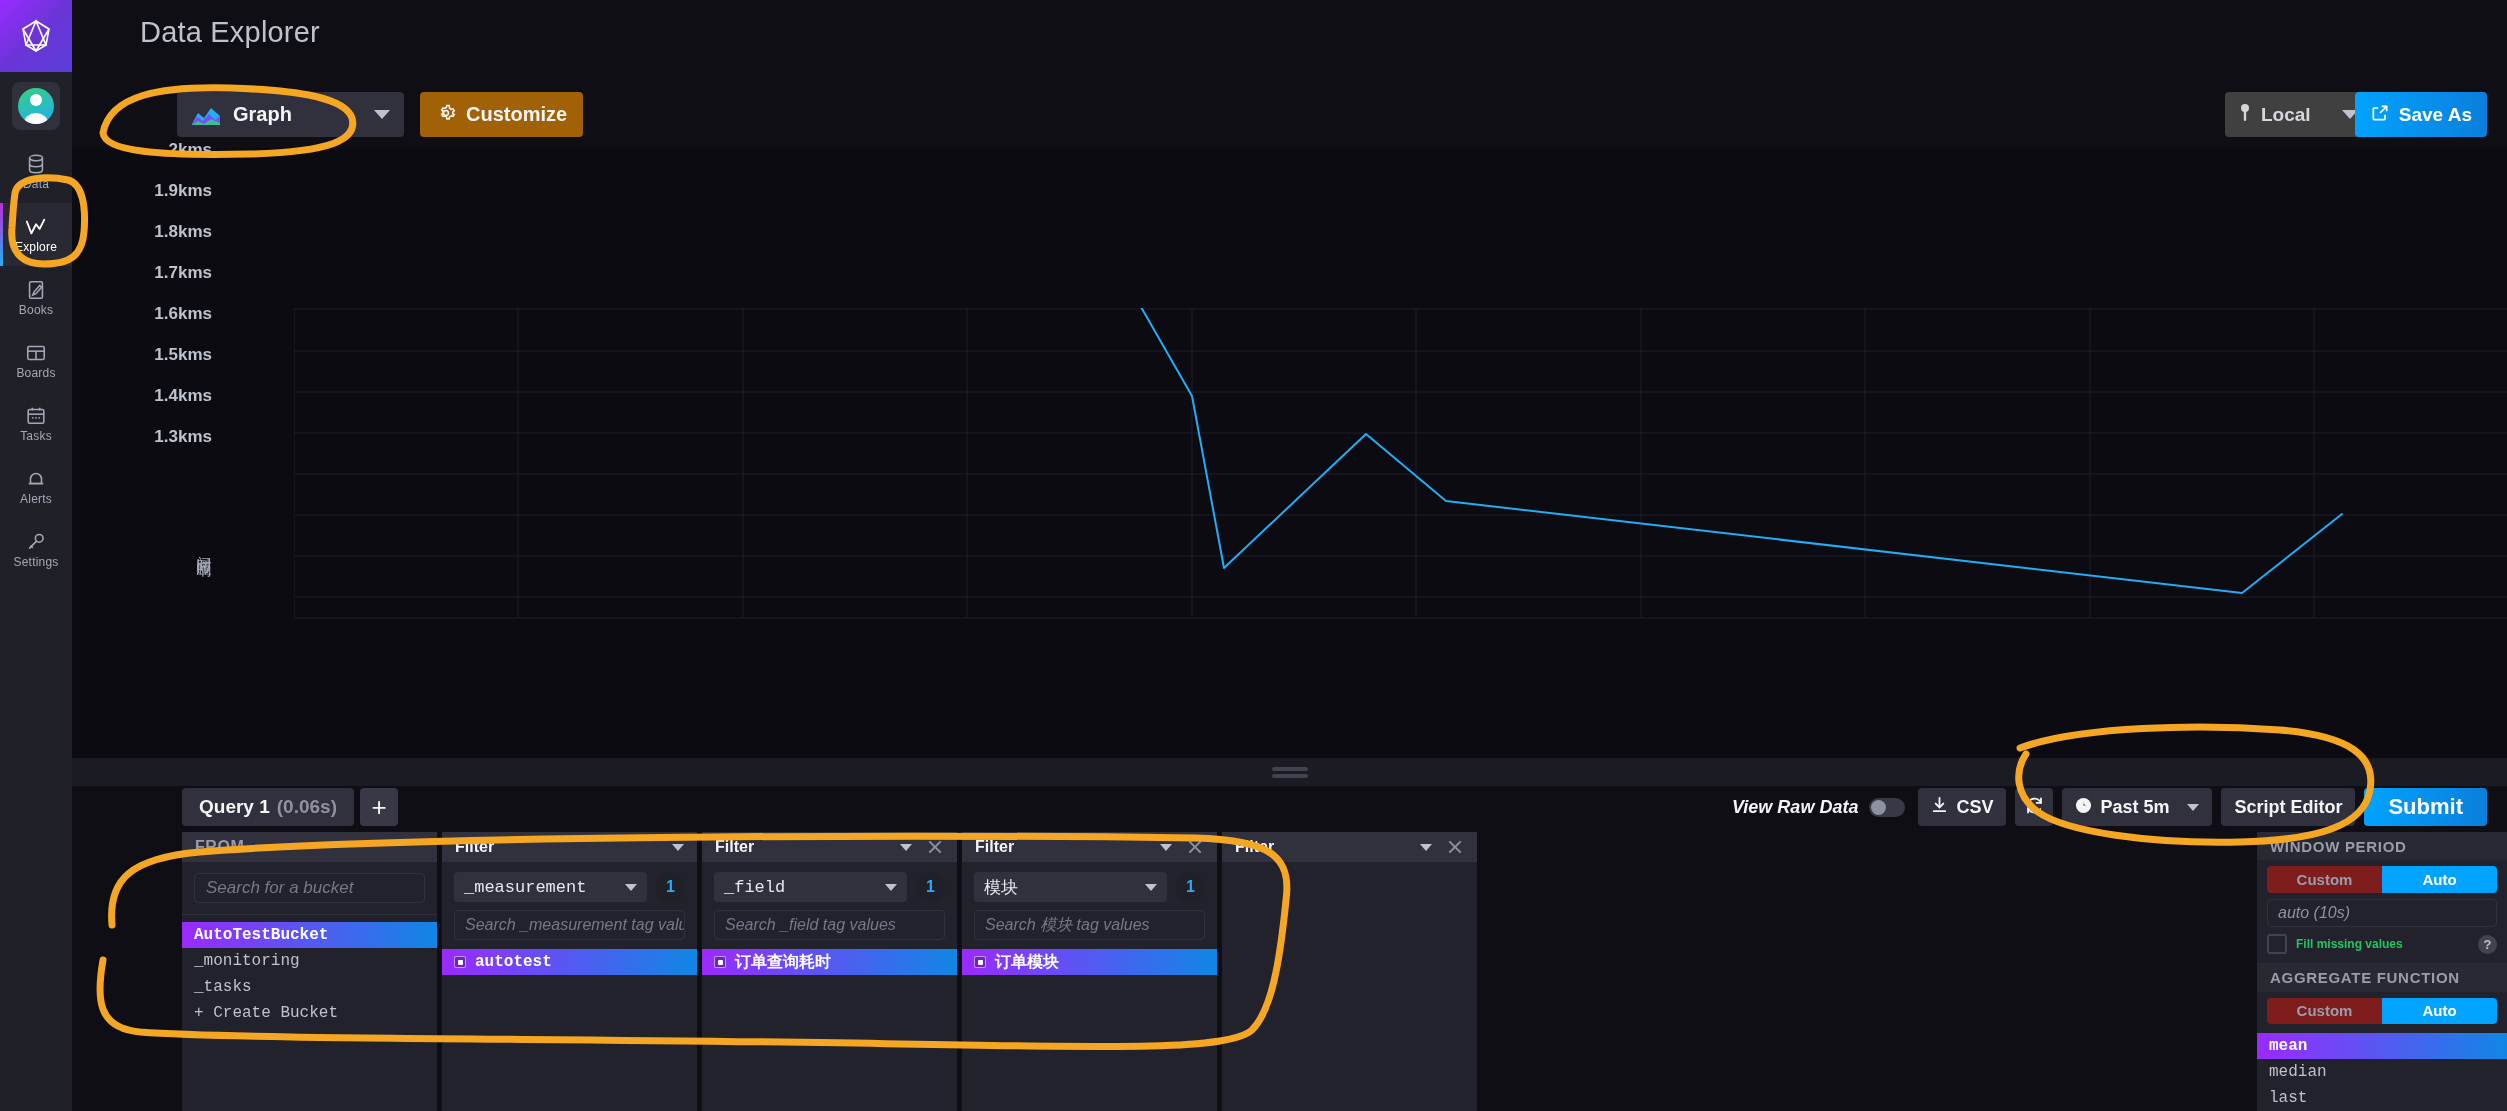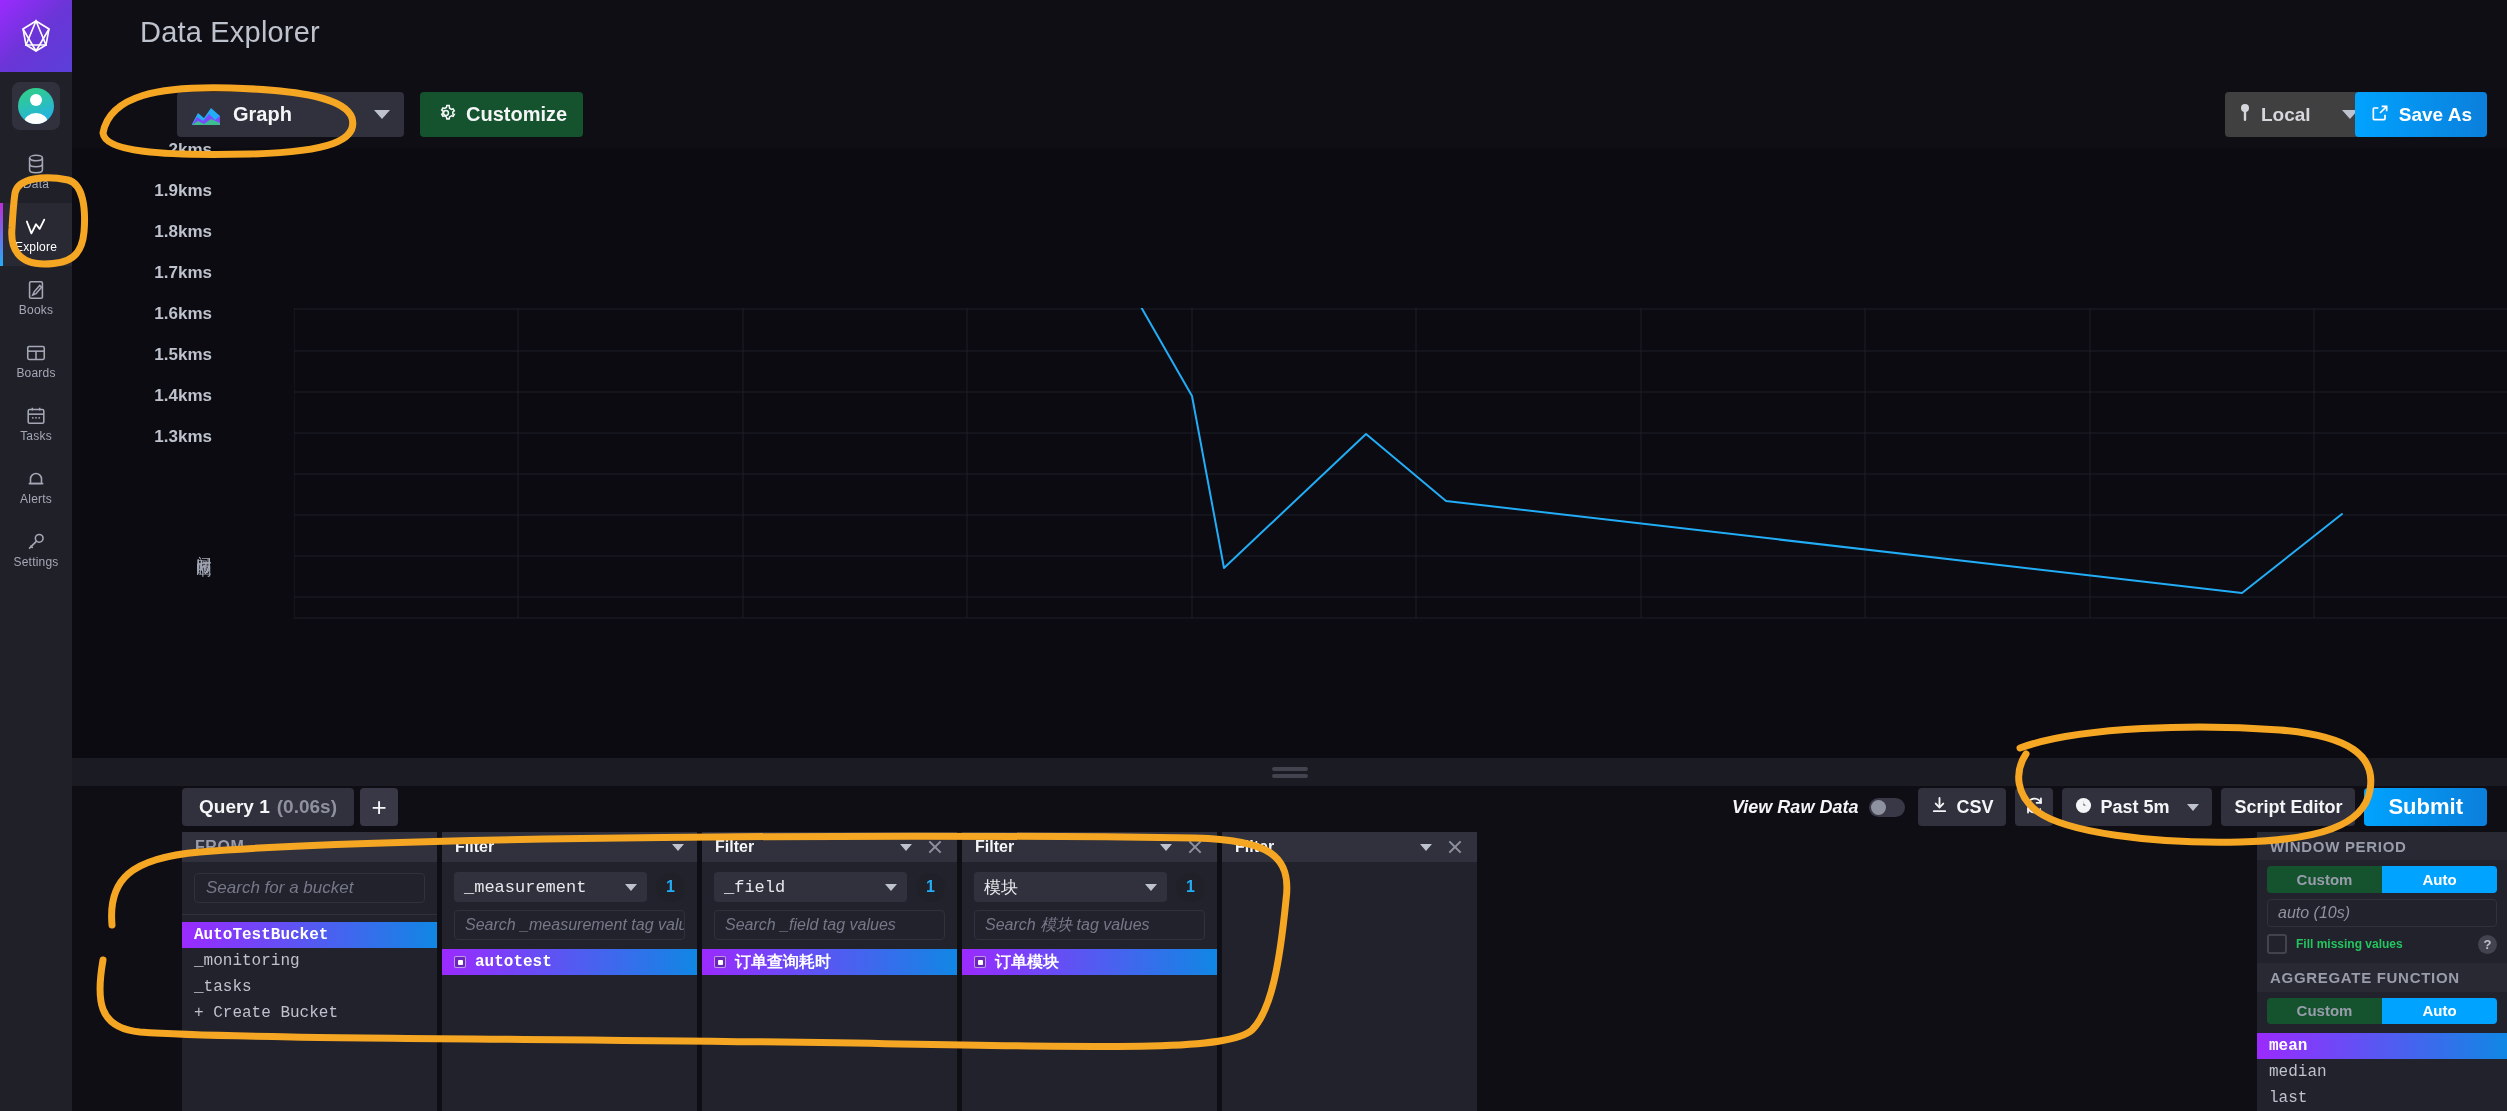--- a/index.html
+++ b/index.html
@@ -77,21 +77,21 @@
   .viztype-icon {
     width: 30px; height: 22px; margin-right: 12px; flex: 0 0 auto;
   }
   .viztype-label { font-size: 20px; color: #f4f5f7; font-weight: bold; flex: 1 1 auto; }
   .caret {
     width: 0; height: 0; border-left: 8px solid transparent;
     border-right: 8px solid transparent; border-top: 9px solid #bec2cc;
   }
   .customize-btn {
     position: absolute; left: 348px; top: 0; height: 45px;
-    background: #14532d; border-radius: 4px; display: flex; align-items: center;
+    background: #a16207; border-radius: 4px; display: flex; align-items: center;
     padding: 0 16px; gap: 10px; cursor: pointer;
   }
   .customize-label { font-size: 20px; color: #f4f5f7; font-weight: bold; }
 
   .local-dropdown {
     position: absolute; right: 135px; top: 0; width: 147px; height: 45px;
     background: #404040; border-radius: 4px; display: flex; align-items: center;
     padding: 12px 14px; gap: 10px; cursor: pointer;
   }
   .local-label { font-size: 19px; color: #d5d7dd; font-weight: bold; flex: 1 1 auto; }
@@ -265,21 +265,21 @@
   .agg-panel {
     width: 250px; flex: 0 0 250px; background: #22222c; display: flex; flex-direction: column;
   }
   .agg-section-title {
     height: 30px; background: #292933; display: flex; align-items: center;
     padding: 0 13px; font-size: 15px; font-weight: bold; color: #999dab; letter-spacing: .7px;
   }
   .seg-toggle { display: flex; margin: 6px 10px 0 10px; height: 28px; border-radius: 4px; overflow: hidden; }
   .seg {
     flex: 1 1 50%; display: flex; align-items: center; justify-content: center;
-    font-size: 15px; font-weight: bold; background: #14532d; color: #999dab; cursor: pointer;
+    font-size: 15px; font-weight: bold; background: #7f1d1d; color: #999dab; cursor: pointer;
   }
   .seg.on { background: #00a3ff; color: #ffffff; }
   .period-input {
     margin: 6px 10px 0 10px; height: 30px; background: #22222c; border: 1px solid #31313d;
     border-radius: 4px; display: flex; align-items: center; padding: 0 10px;
   }
   .period-input .ph { font-size: 16px; color: #8e91a0; font-style: italic; }
   .fill-row {
     display: flex; align-items: center; padding: 7px 10px 0 10px; gap: 9px;
   }

